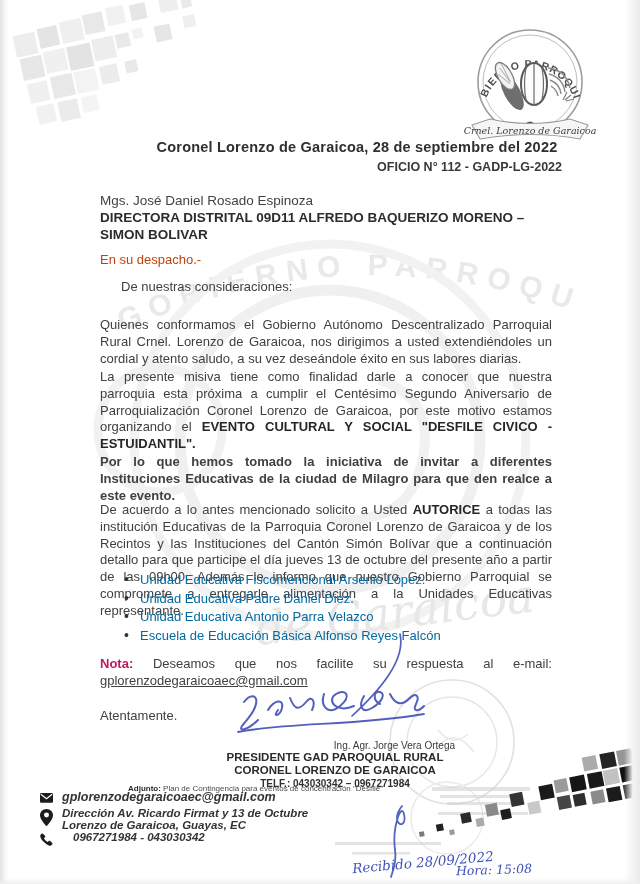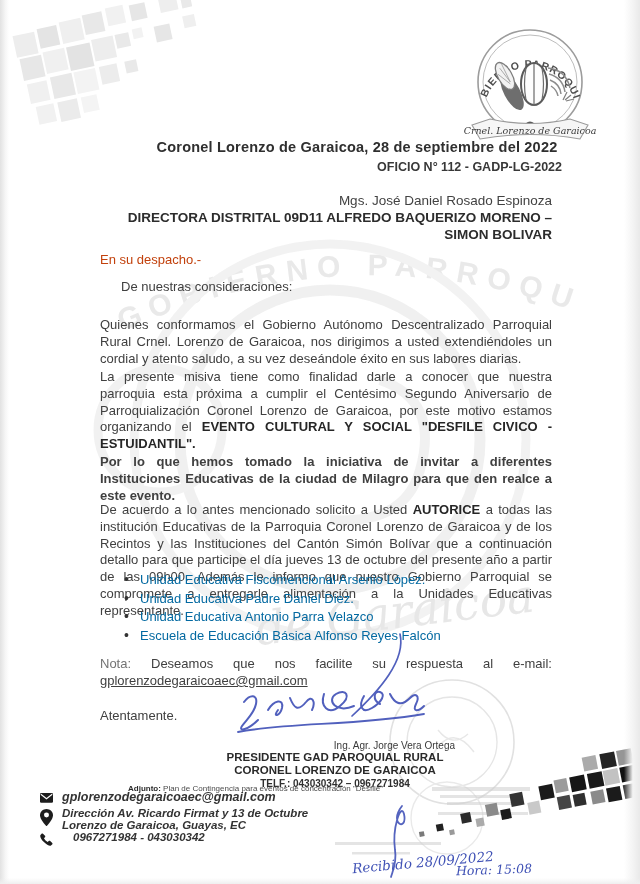--- a/index.html
+++ b/index.html
@@ -24,42 +24,42 @@
   .content{position:absolute;inset:0;z-index:3;}
 
   .abs{position:absolute;}
   .body-col{left:100px;width:452px;}
 
   .date-line{top:139px;left:0;width:640px;text-align:center;padding-left:74px;box-sizing:border-box;
     font-weight:bold;font-size:14.5px;color:#2f2f2f;letter-spacing:.2px;}
   .oficio-line{top:160px;left:0;width:562px;text-align:right;
     font-weight:bold;font-size:12.5px;color:#383838;}
 
-  .recipient{top:192px;font-size:13.5px;line-height:17px;text-align:right;}
+  .recipient{top:192px;font-size:13.5px;line-height:17px;}
   .recipient .r-name{font-weight:normal;color:#424242;}
   .recipient .r-title{font-weight:bold;color:#2c2c2c;}
 
   .salutation{top:252px;font-size:13px;color:#c2410c;}
   .greeting{top:279px;font-size:13px;color:#404040;margin-left:21px;}
 
   .para{font-size:13px;line-height:16.8px;text-align:justify;color:#404040;}
   .p1{top:304px;}
   .p2{top:356px;}
   .p3{top:441px;font-weight:bold;}
   .p4{top:489px;}
   .bold-run{font-weight:bold;color:#262626;}
 
   .bullets{top:572px;left:118px;width:430px;margin:0;padding:0;list-style:none;
     font-size:13px;color:#0369a1;}
   .bullets li{margin-bottom:3.5px;padding-left:22px;position:relative;}
   .bullets li::before{content:"•";position:absolute;left:6px;top:-1px;font-size:14px;color:#333;}
 
   .nota{top:656px;font-size:13px;color:#404040;}
   .nota-line1{text-align:justify;text-align-last:justify;}
-  .nota-label{font-weight:normal;color:#737373;}
+  .nota-label{font-weight:bold;color:#be185d;}
   .nota-email{display:inline-block;margin-top:2px;text-decoration:underline;color:#3f3f3f;}
 
   .closing{top:708px;font-size:13px;color:#404040;}
 
   .sigblock{top:740px;left:215px;width:240px;text-align:center;color:#2e2e2e;}
   .sig-name{font-size:10px;color:#3a3a3a;text-align:right;}
   .sig-t1,.sig-t2{font-size:11.5px;font-weight:bold;line-height:13px;color:#2a2a2a;}
   .sig-tel{font-size:10px;font-weight:bold;color:#2f2f2f;margin-top:1px;}
 
   .adjunto{top:784px;left:128px;width:430px;font-size:8px;color:#4a4a4a;}

